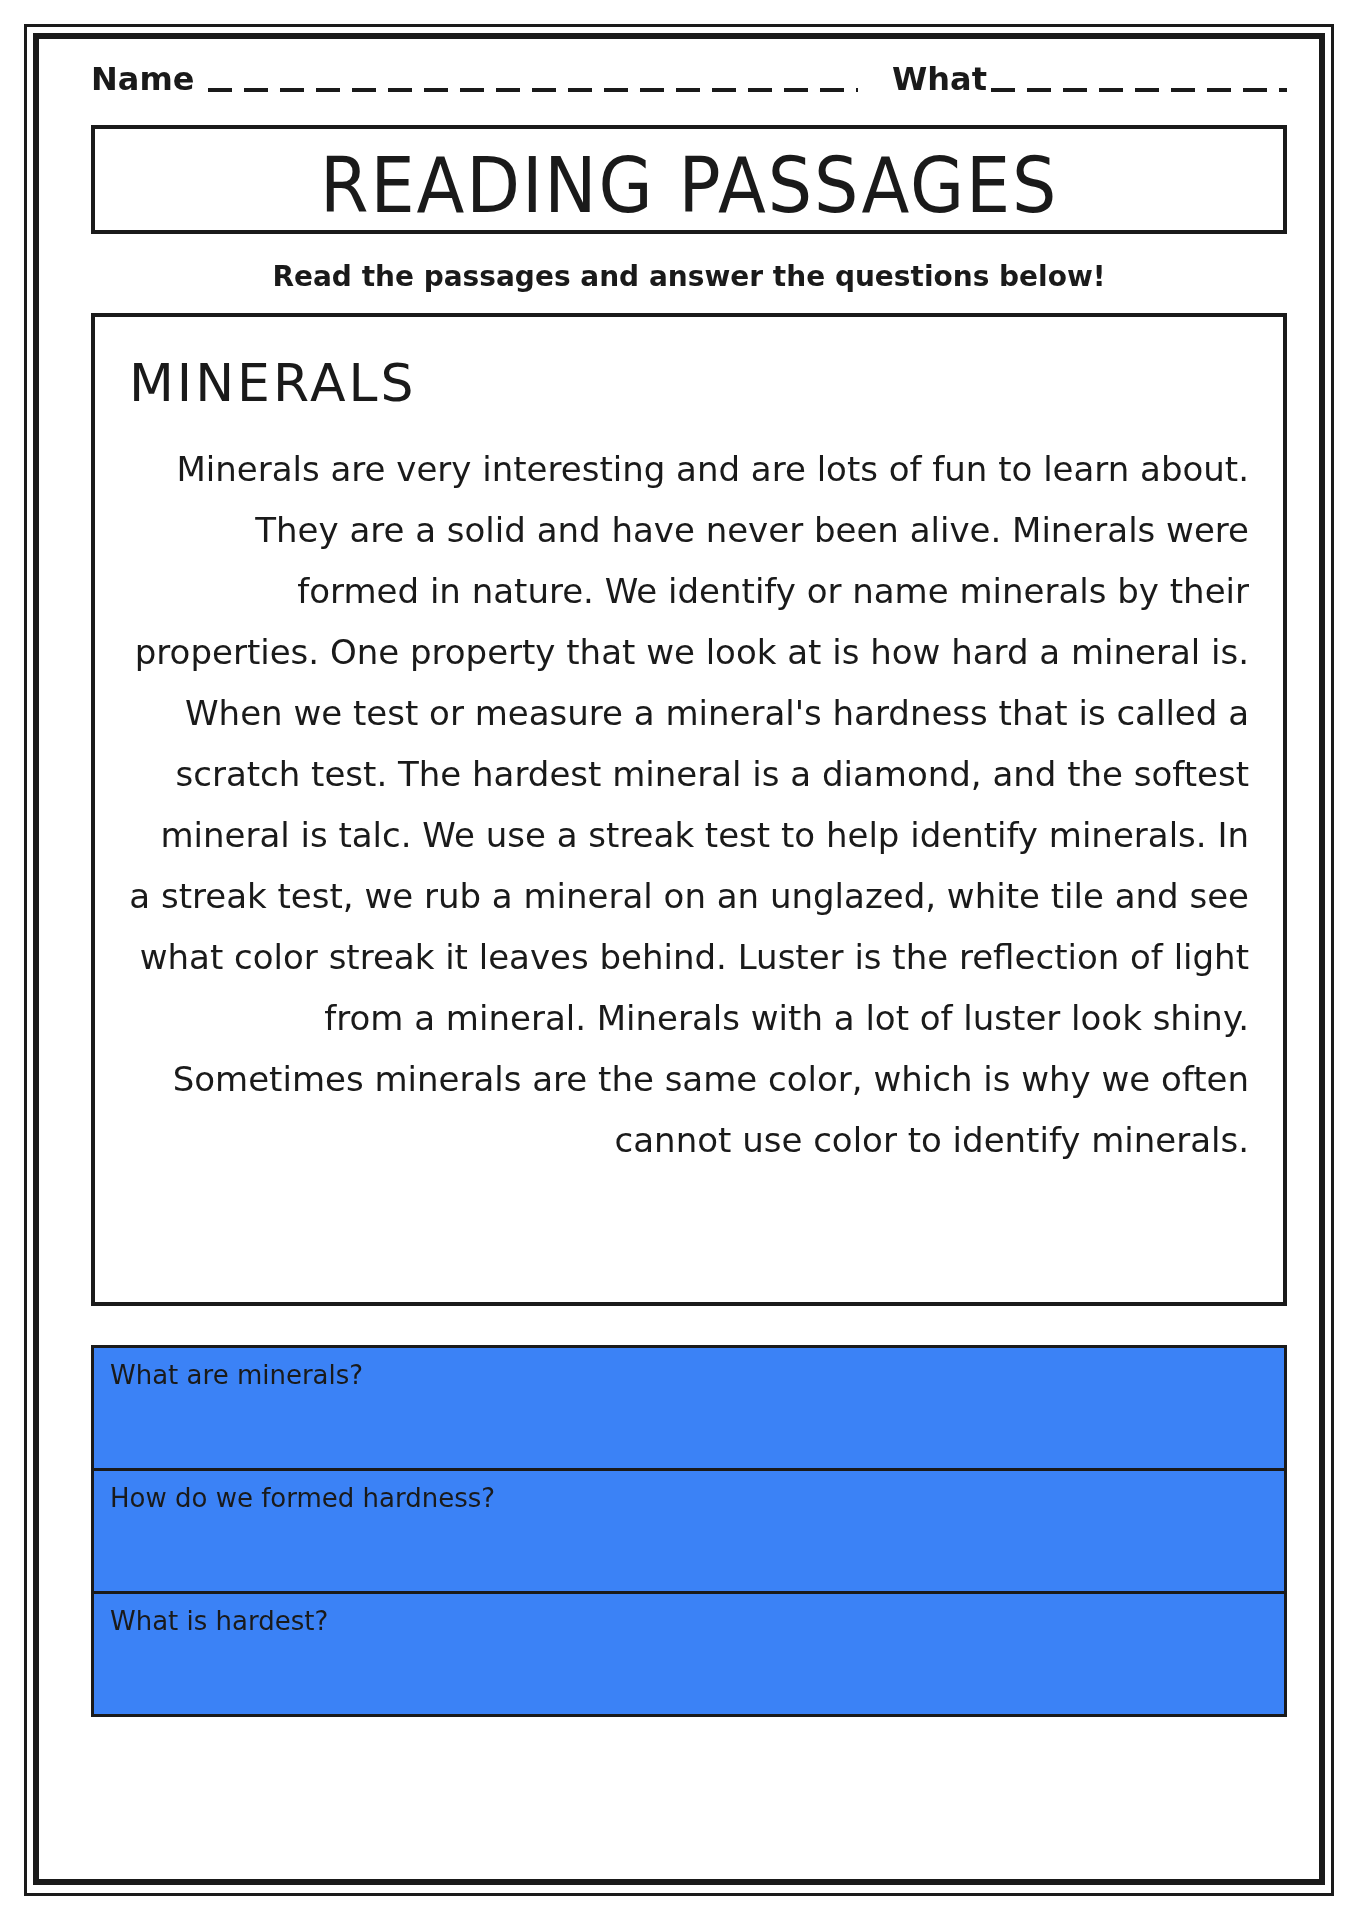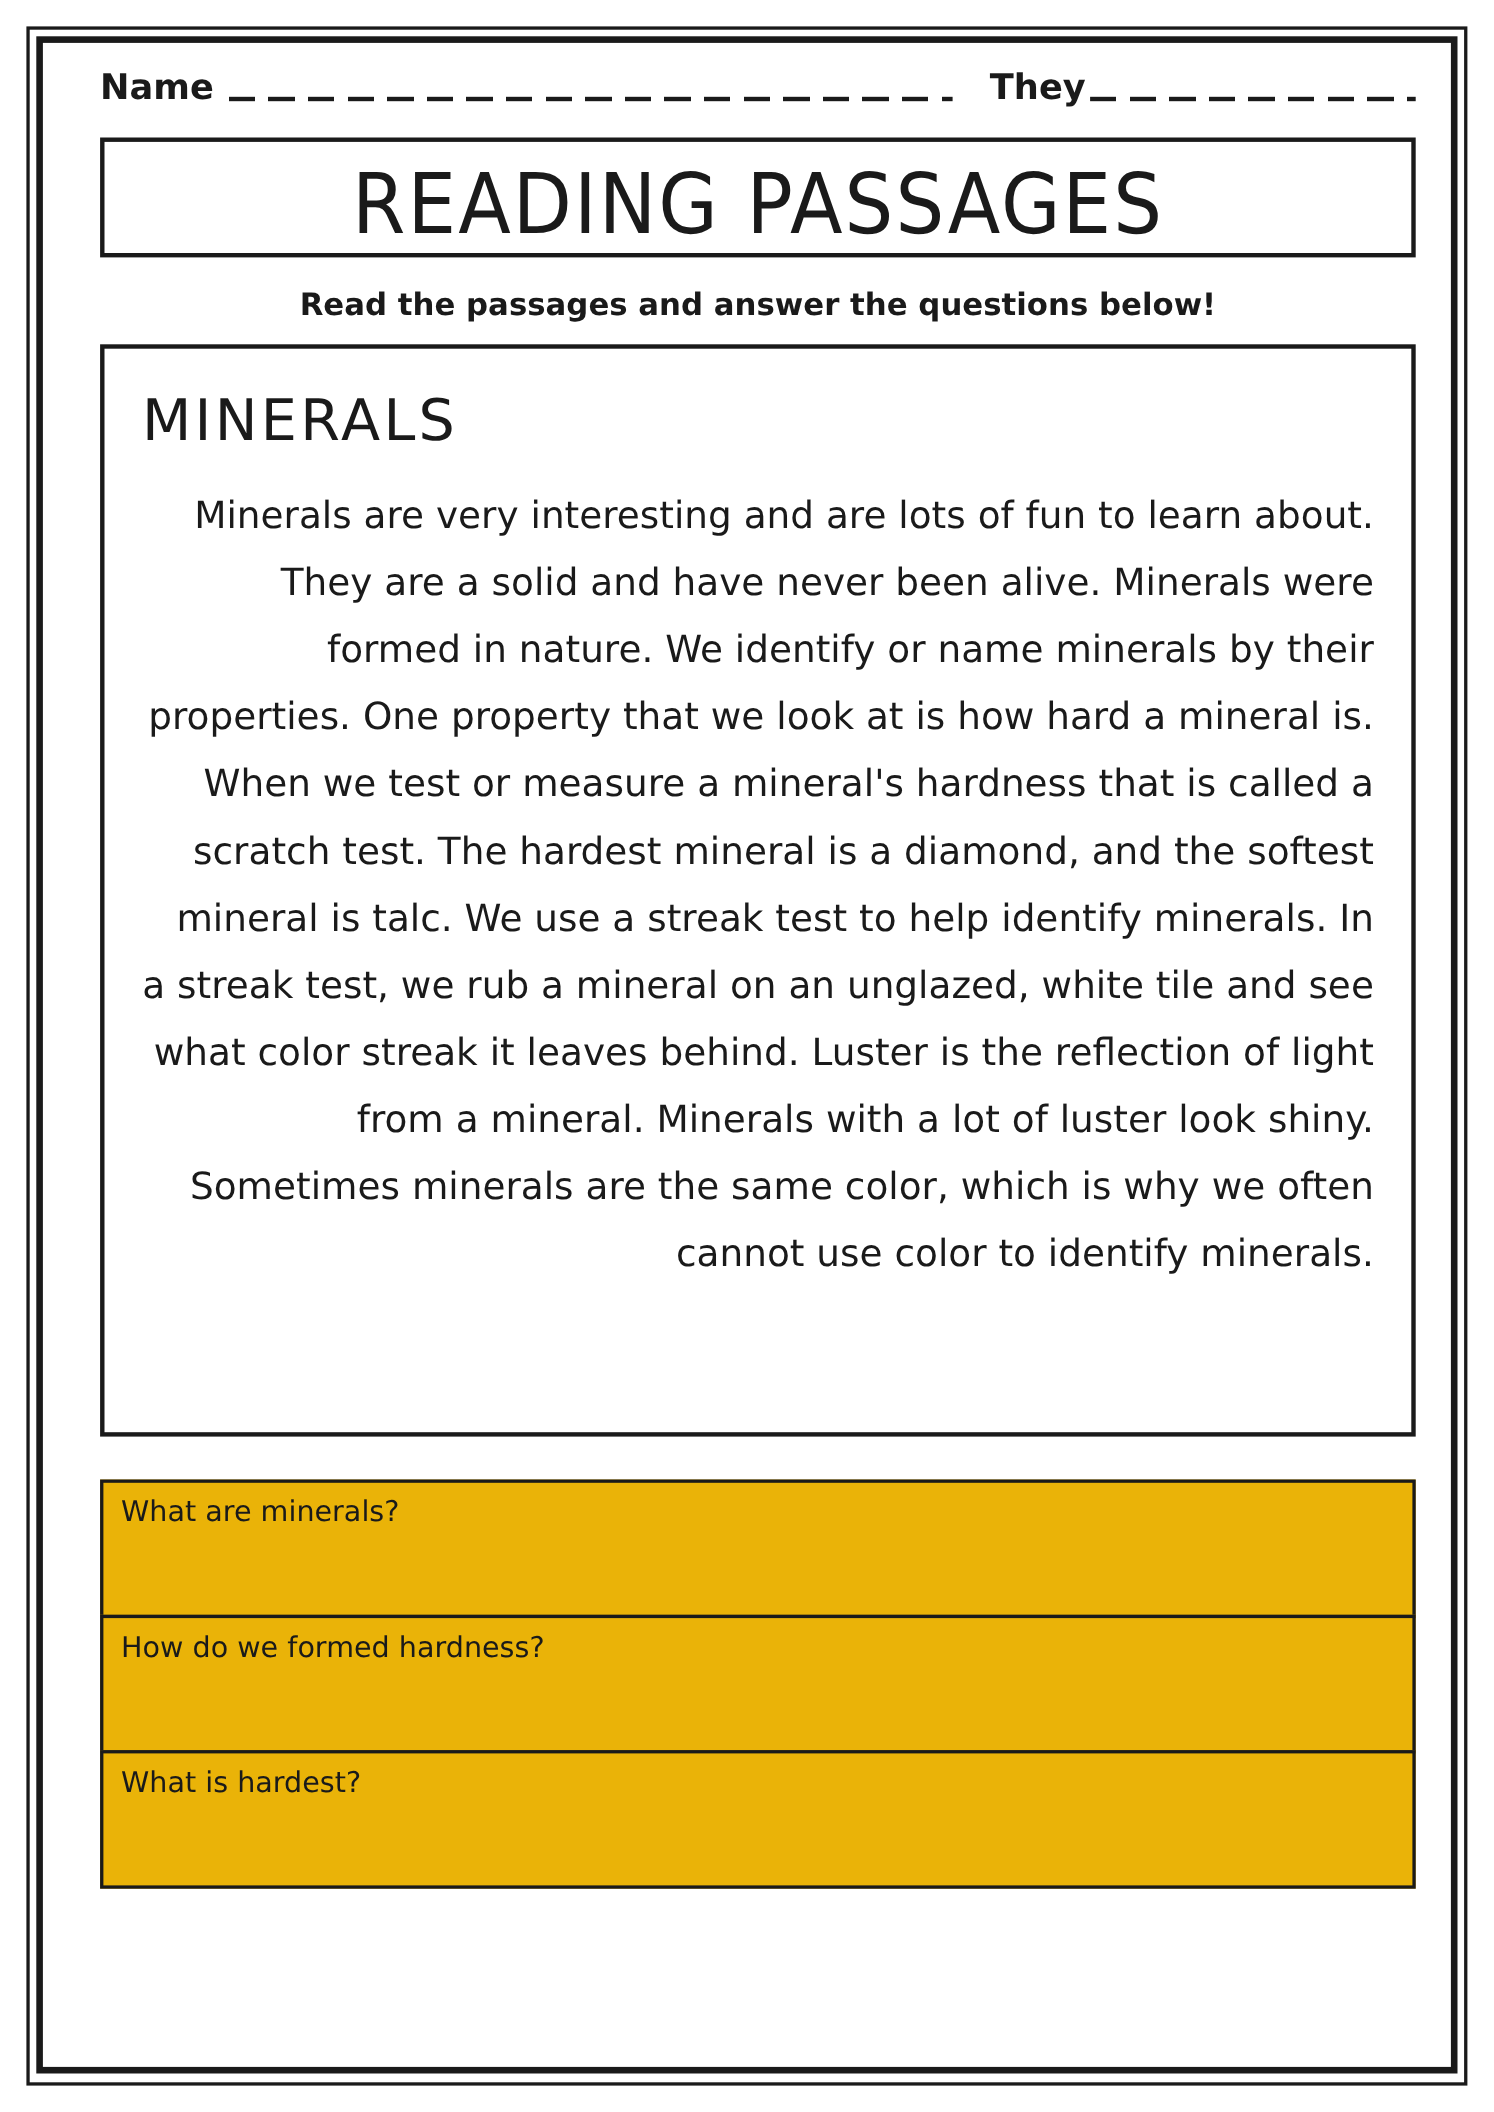--- a/index.html
+++ b/index.html
@@ -70,38 +70,38 @@
     font-size: 34px;
     line-height: 61px;
   }
 
   
   .questions { margin-top: 39px; }
   .q-box {
     height: 126px;
     border: 3px solid #1a1a1a;
     padding: 12px 16px;
-    background: #eab308;
+    background: #3b82f6;
   }
   .q-box + .q-box { margin-top: -3px; }
   .q-label { font-size: 26px; }
 </style>
 </head>
 <body>
 
 <div class="page">
   <div class="outer-frame"></div>
   <div class="inner-frame"></div>
 
   <div class="content">
 
     <div class="name-row">
       <span>Name</span>
       <div class="write-line name-line"></div>
-      <span>They</span>
+      <span>What</span>
       <div class="write-line date-line"></div>
     </div>
 
     <div class="title-box">
       <h1>READING PASSAGES</h1>
     </div>
 
     <div class="instructions">Read the passages and answer the questions below!</div>
 
     <div class="passage-box">

